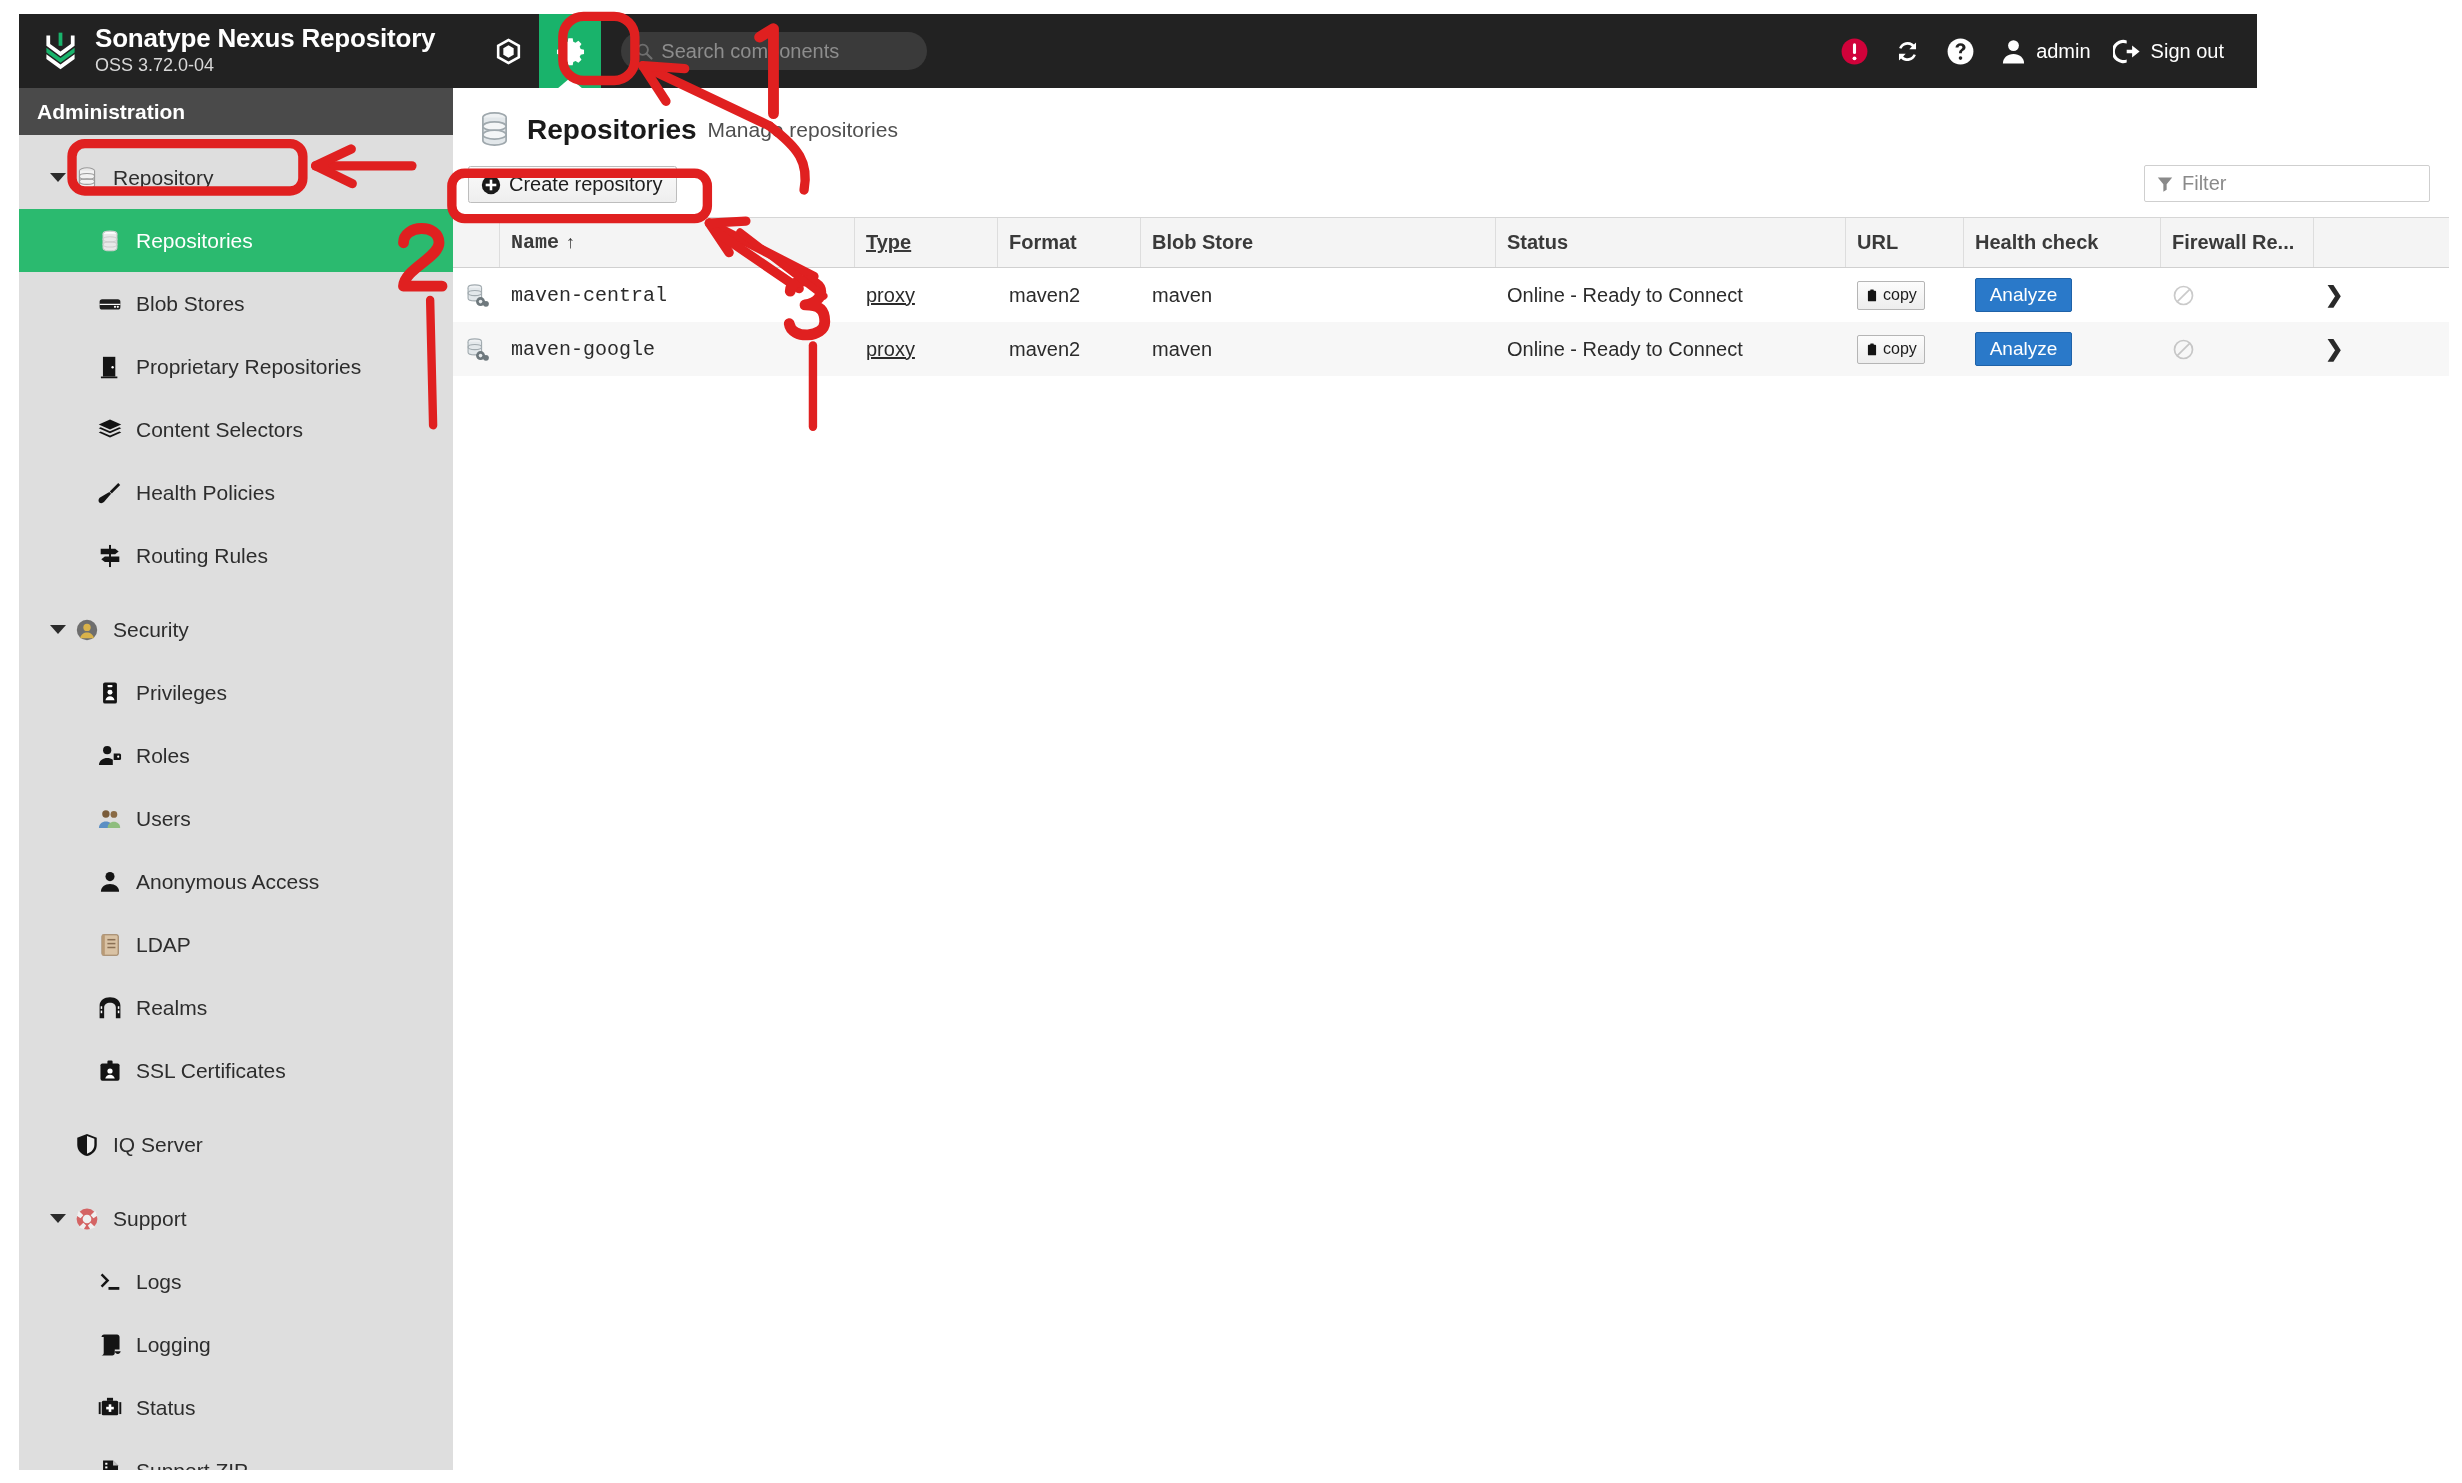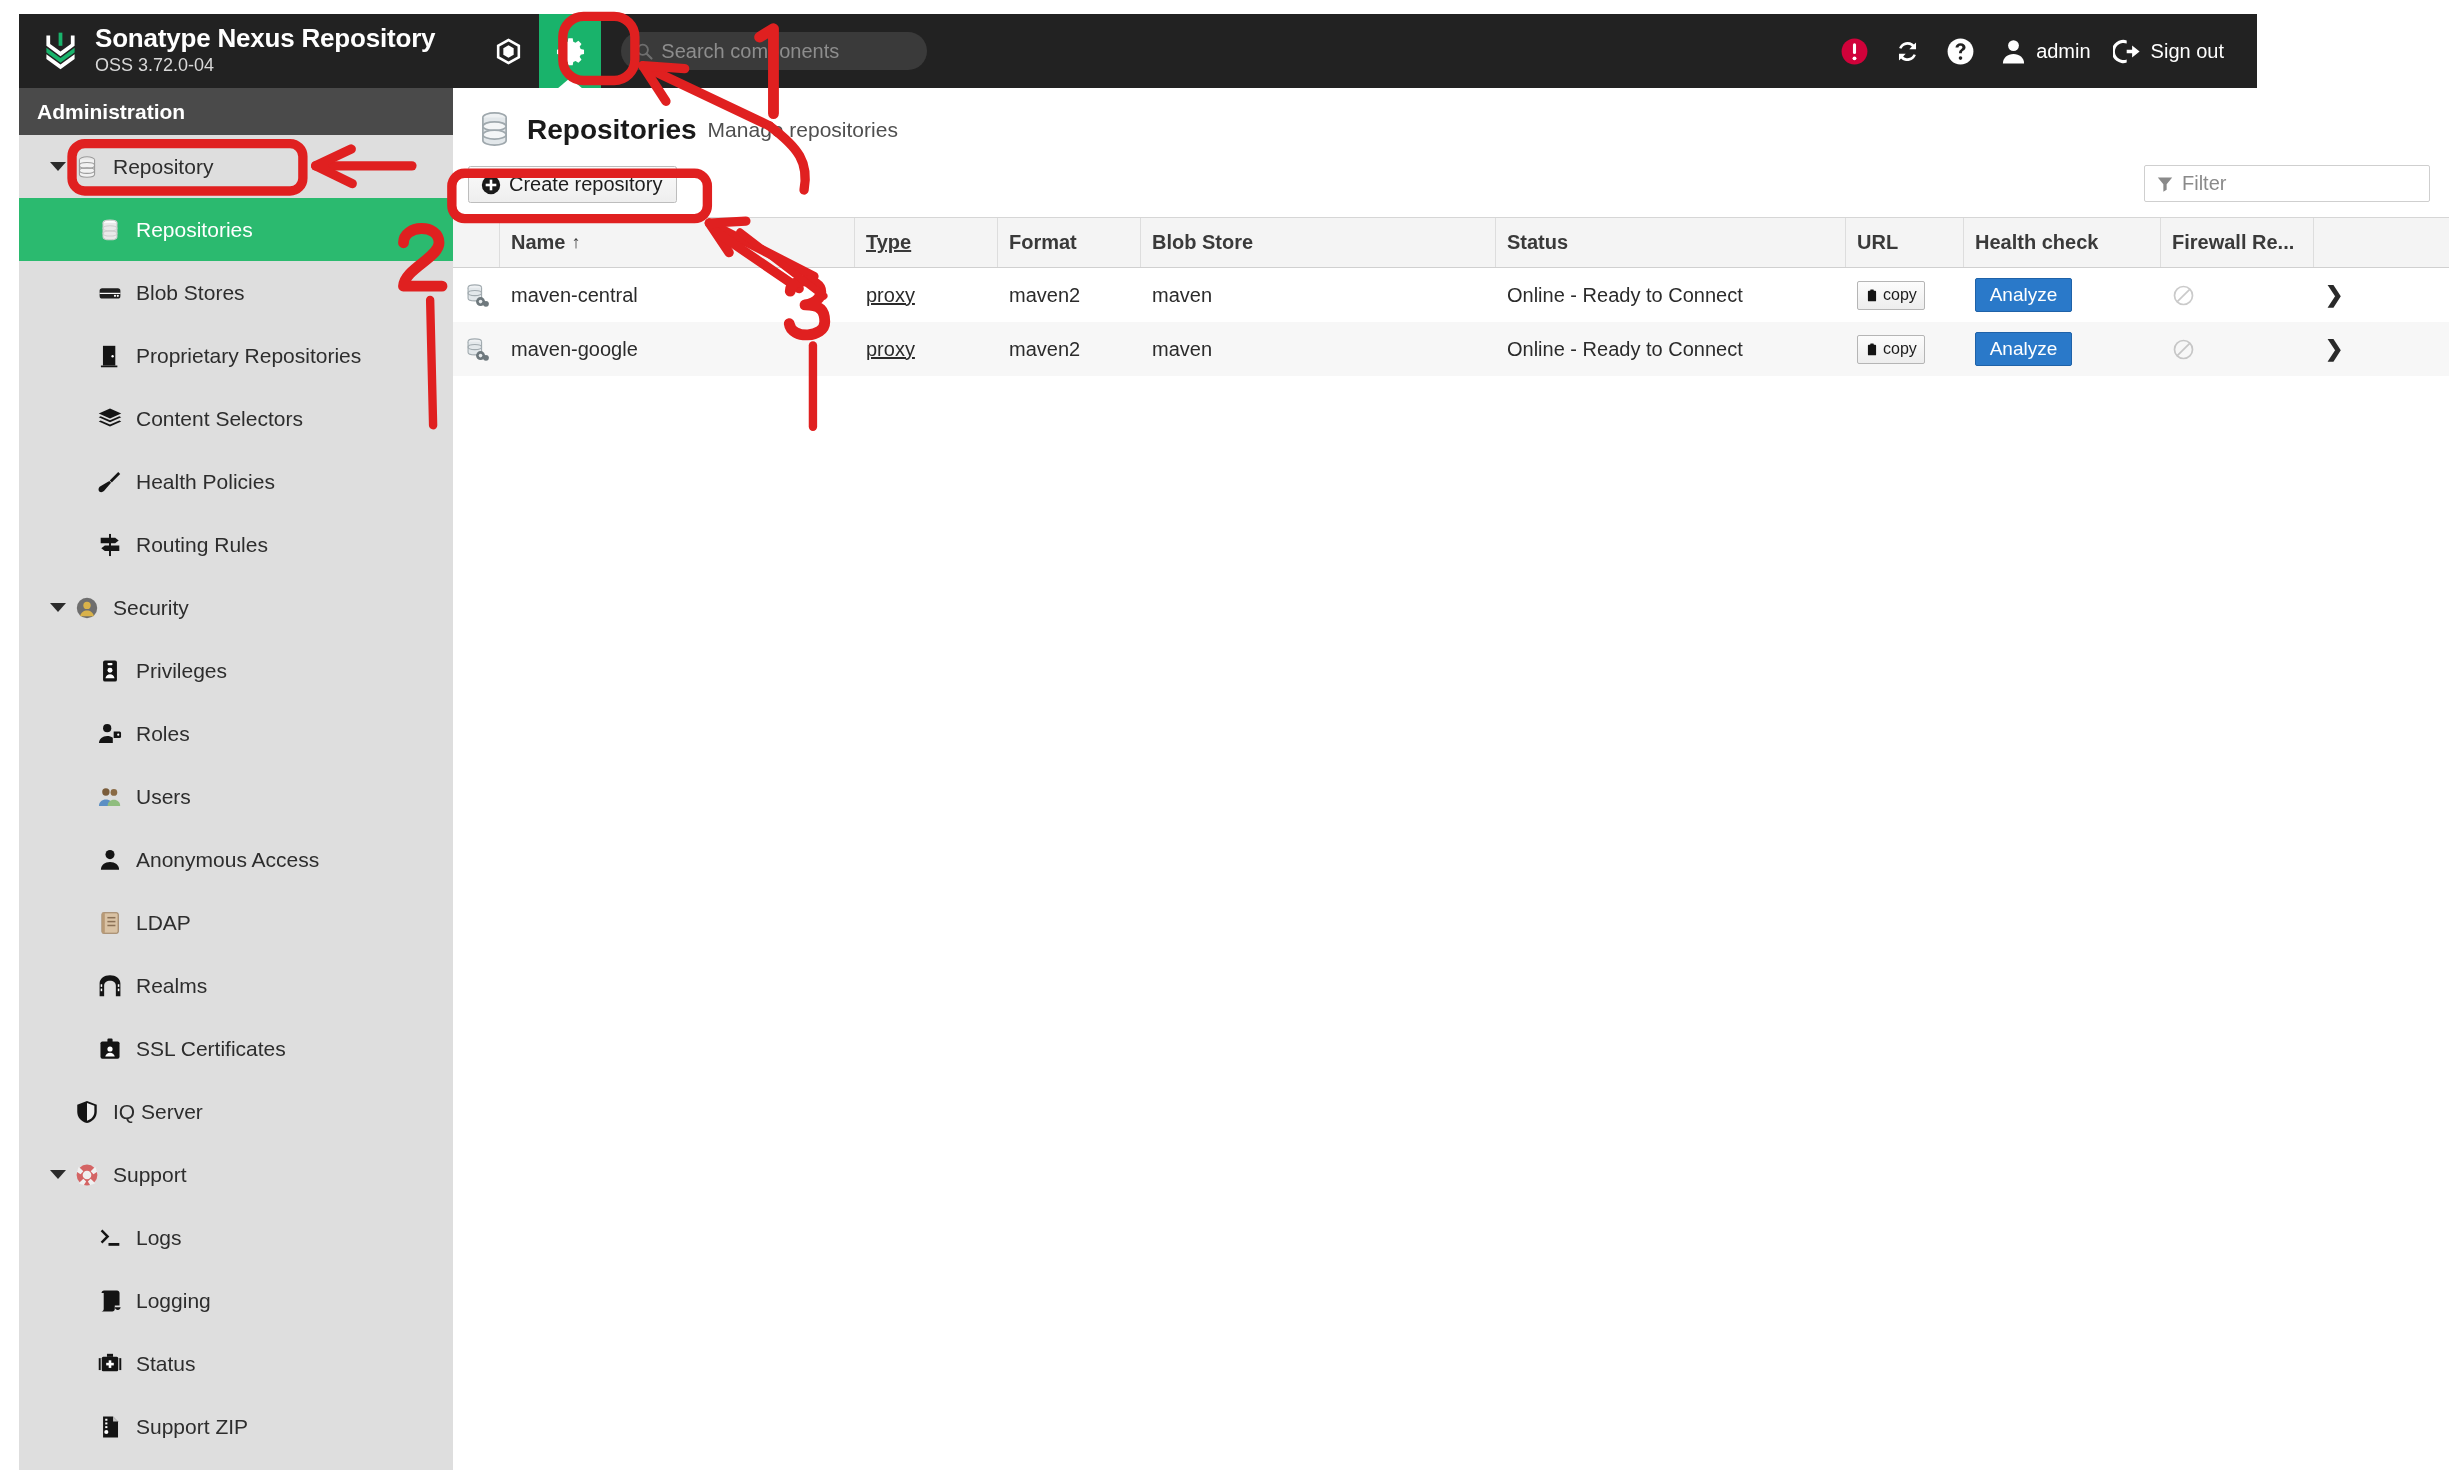--- a/index.html
+++ b/index.html
@@ -80,21 +80,21 @@
   .sidebar-header {
     height: 47px; background: #4a4a4a;
     display: flex; align-items: center; padding-left: 18px;
   }
   .sidebar-header span { color: #ffffff; font-size: 21px; font-weight: bold; }
 
   .nav-item {
     display: flex; align-items: center;
     height: 63px; cursor: pointer; position: relative;
   }
-  .nav-item.group { padding-left: 29px; }
+  .nav-item.group { padding-left: 29px; margin-top: 11px; }
   .nav-item.child { padding-left: 78px; }
   .nav-item.selected { background: #2bba6f; }
   .nav-item.selected .nav-label { color: #ffffff; }
   .caret {
     position: absolute; left: 31px;
     width: 0; height: 0;
     border-left: 8.4px solid transparent; border-right: 8.4px solid transparent;
     border-top: 9.4px solid #2b2b2b;
   }
   .nav-item.group .nav-icon { margin-left: 26px; }
@@ -174,21 +174,21 @@
   .grid-row.alt { background: #f7f7f7; }
   .gc {
     display: flex; align-items: center;
     font-size: 20px; color: #2b2b2b;
     padding-left: 11px; overflow: hidden; white-space: nowrap;
     height: 100%;
   }
   .gc.first { padding-left: 0; justify-content: center; }
 
   .c-icon   { width: 47px;  flex: 0 0 47px; }
-  .c-name   { width: 355px; flex: 0 0 355px; }
+  .c-name   { width: 355px; flex: 0 0 355px; font-family: Liberation Mono, monospace; }
   .c-type   { width: 143px; flex: 0 0 143px; text-decoration: underline; }
   .c-format { width: 143px; flex: 0 0 143px; }
   .c-blob   { width: 355px; flex: 0 0 355px; }
   .c-status { width: 350px; flex: 0 0 350px; }
   .c-url    { width: 118px; flex: 0 0 118px; }
   .c-health { width: 197px; flex: 0 0 197px; }
   .c-fw     { width: 153px; flex: 0 0 153px; }
   .c-chev   { width: 54px; flex: 0 0 54px; }
 
   .repo-icon { width: 27px; height: 27px; }

